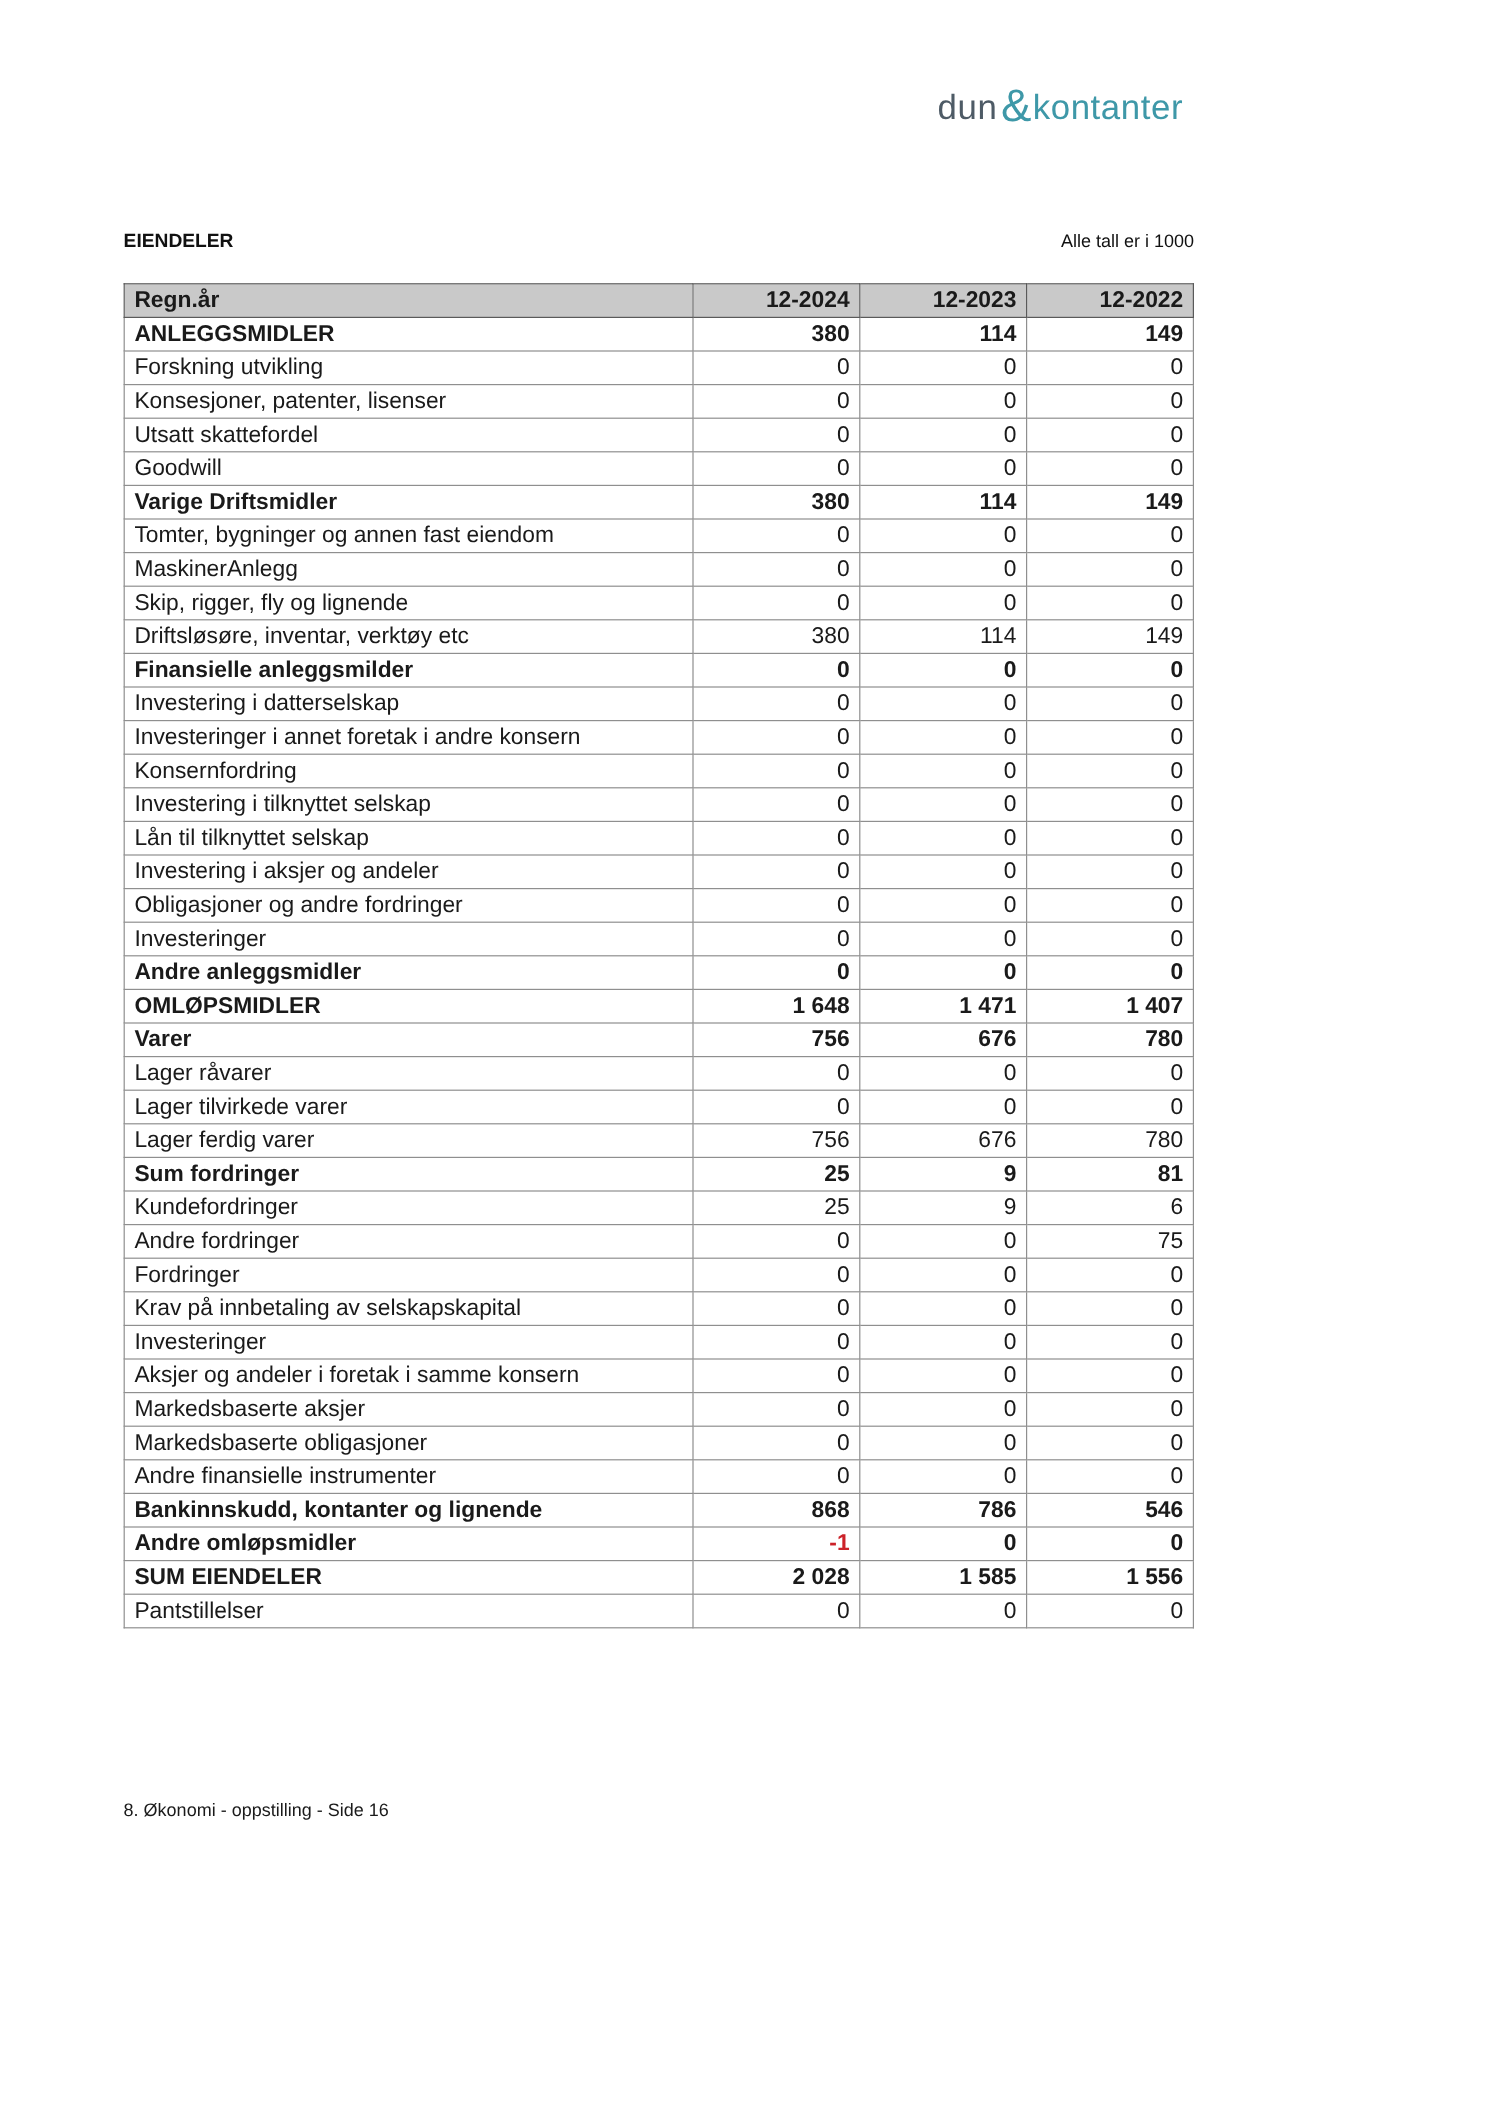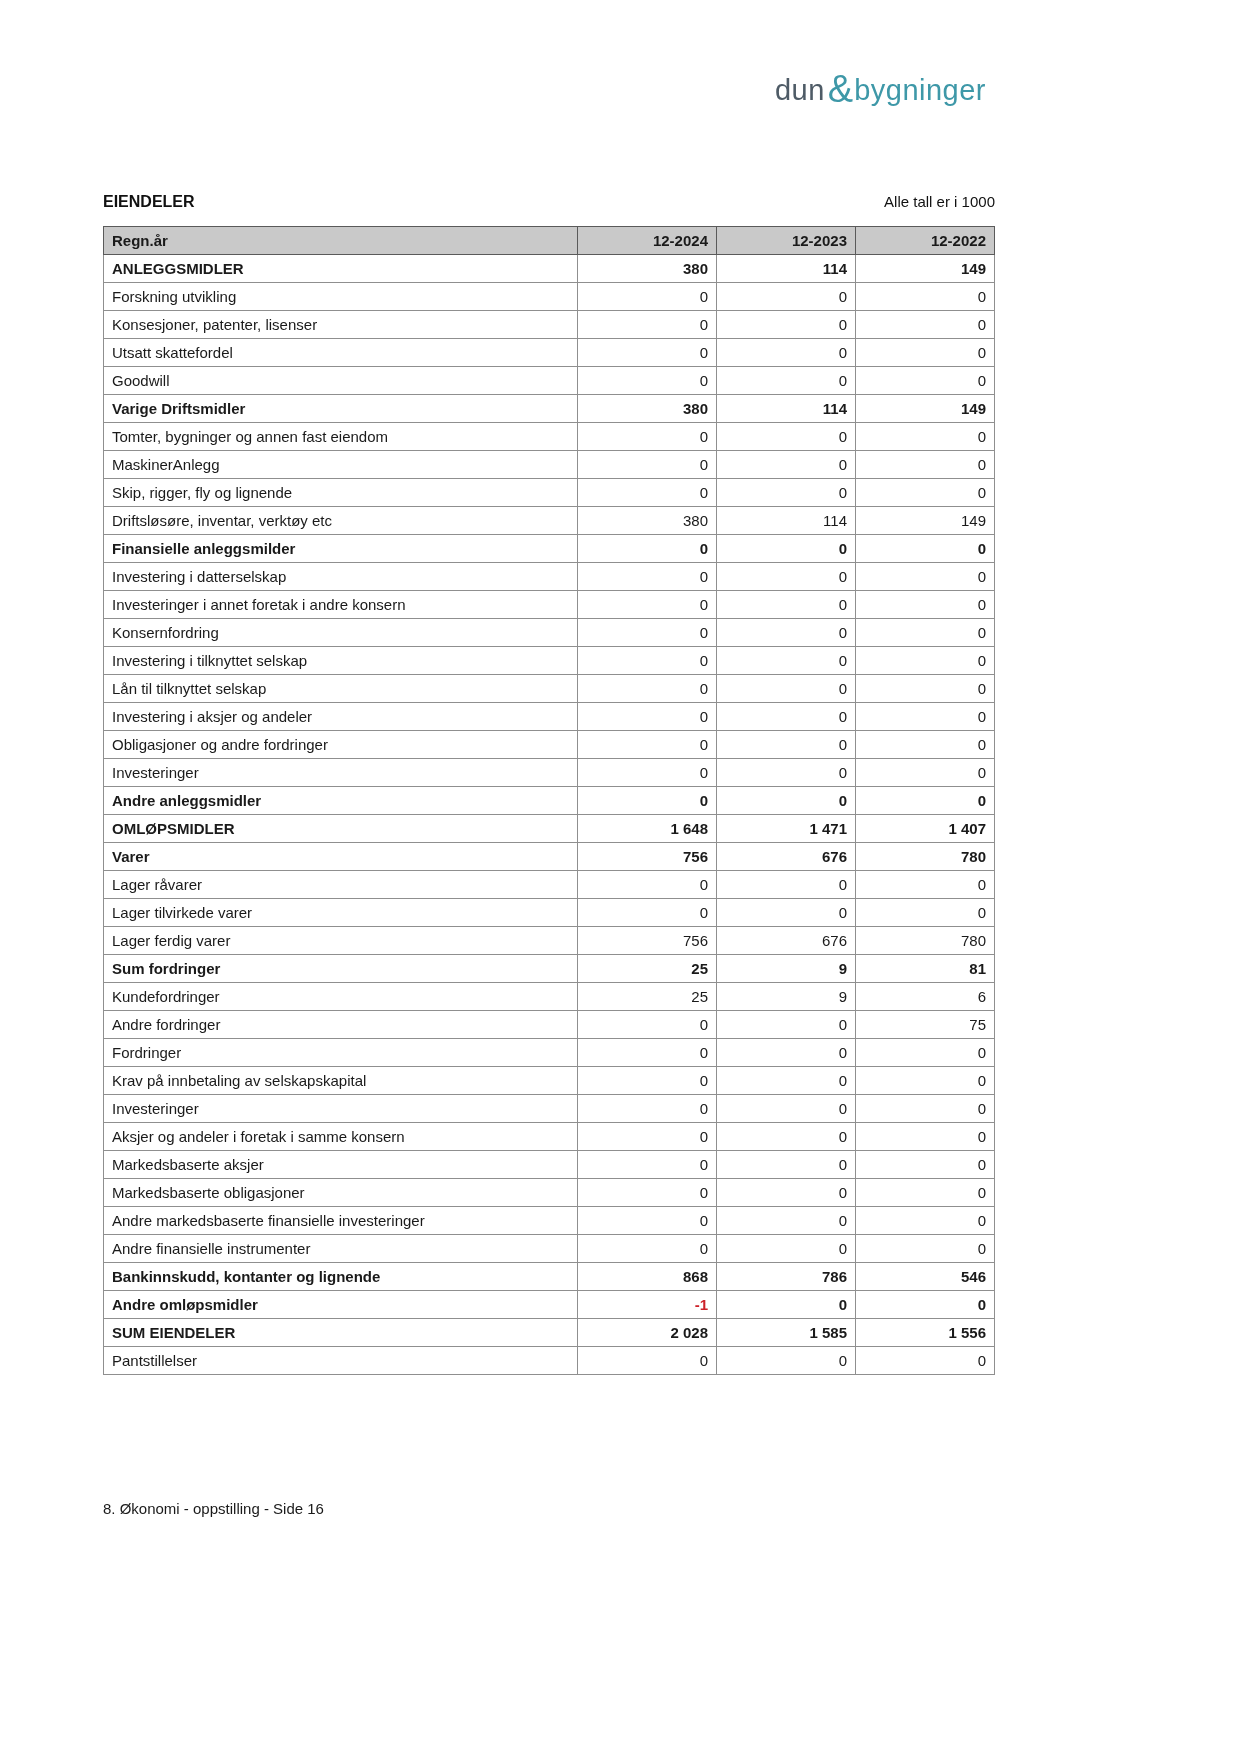--- a/index.html
+++ b/index.html
@@ -54,25 +54,25 @@
     display: flex;
     justify-content: space-between;
     align-items: flex-start;
   }
   .title-line .title { font-size: 16px; font-weight: bold; color: #111; }
   .title-line .note  { font-size: 15px; color: #111; }
 
   
   .fin-table {
     position: absolute;
-    top: 226px;
+    top: 236px;
     left: 63px;
     width: 892px;
     border-collapse: collapse;
-    font-size: 15px;
+    font-size: 19px;
     table-layout: fixed;
   }
   .fin-table col.c-label { width: 474px; }
   .fin-table col.c-num   { width: 139px; }
   .fin-table th, .fin-table td {
     border: 1px solid #8f8f8f;
     height: 28px;
     padding: 0 8px;
     vertical-align: middle;
     white-space: nowrap;
@@ -100,21 +100,21 @@
   }
 </style>
 </head>
 <body>
 
 <div class="page">
 
   <div class="logo">
     <span class="dun">dun</span>
     <span class="amp">&amp;</span>
-    <span class="bradstreet">bygninger</span>
+    <span class="bradstreet">kontanter</span>
   </div>
 
   <div class="title-line">
     <span class="title">EIENDELER</span>
     <span class="note">Alle tall er i 1000</span>
   </div>
 
   <table class="fin-table">
     <colgroup>
       <col class="c-label">
@@ -329,26 +329,20 @@
           <td class="num">0</td>
           <td class="num">0</td>
         </tr>
         <tr>
           <td class="label">Markedsbaserte obligasjoner</td>
           <td class="num">0</td>
           <td class="num">0</td>
           <td class="num">0</td>
         </tr>
         <tr>
-          <td class="label">Andre markedsbaserte finansielle investeringer</td>
-          <td class="num">0</td>
-          <td class="num">0</td>
-          <td class="num">0</td>
-        </tr>
-        <tr>
           <td class="label">Andre finansielle instrumenter</td>
           <td class="num">0</td>
           <td class="num">0</td>
           <td class="num">0</td>
         </tr>
         <tr class="bold">
           <td class="label">Bankinnskudd, kontanter og lignende</td>
           <td class="num">868</td>
           <td class="num">786</td>
           <td class="num">546</td>

